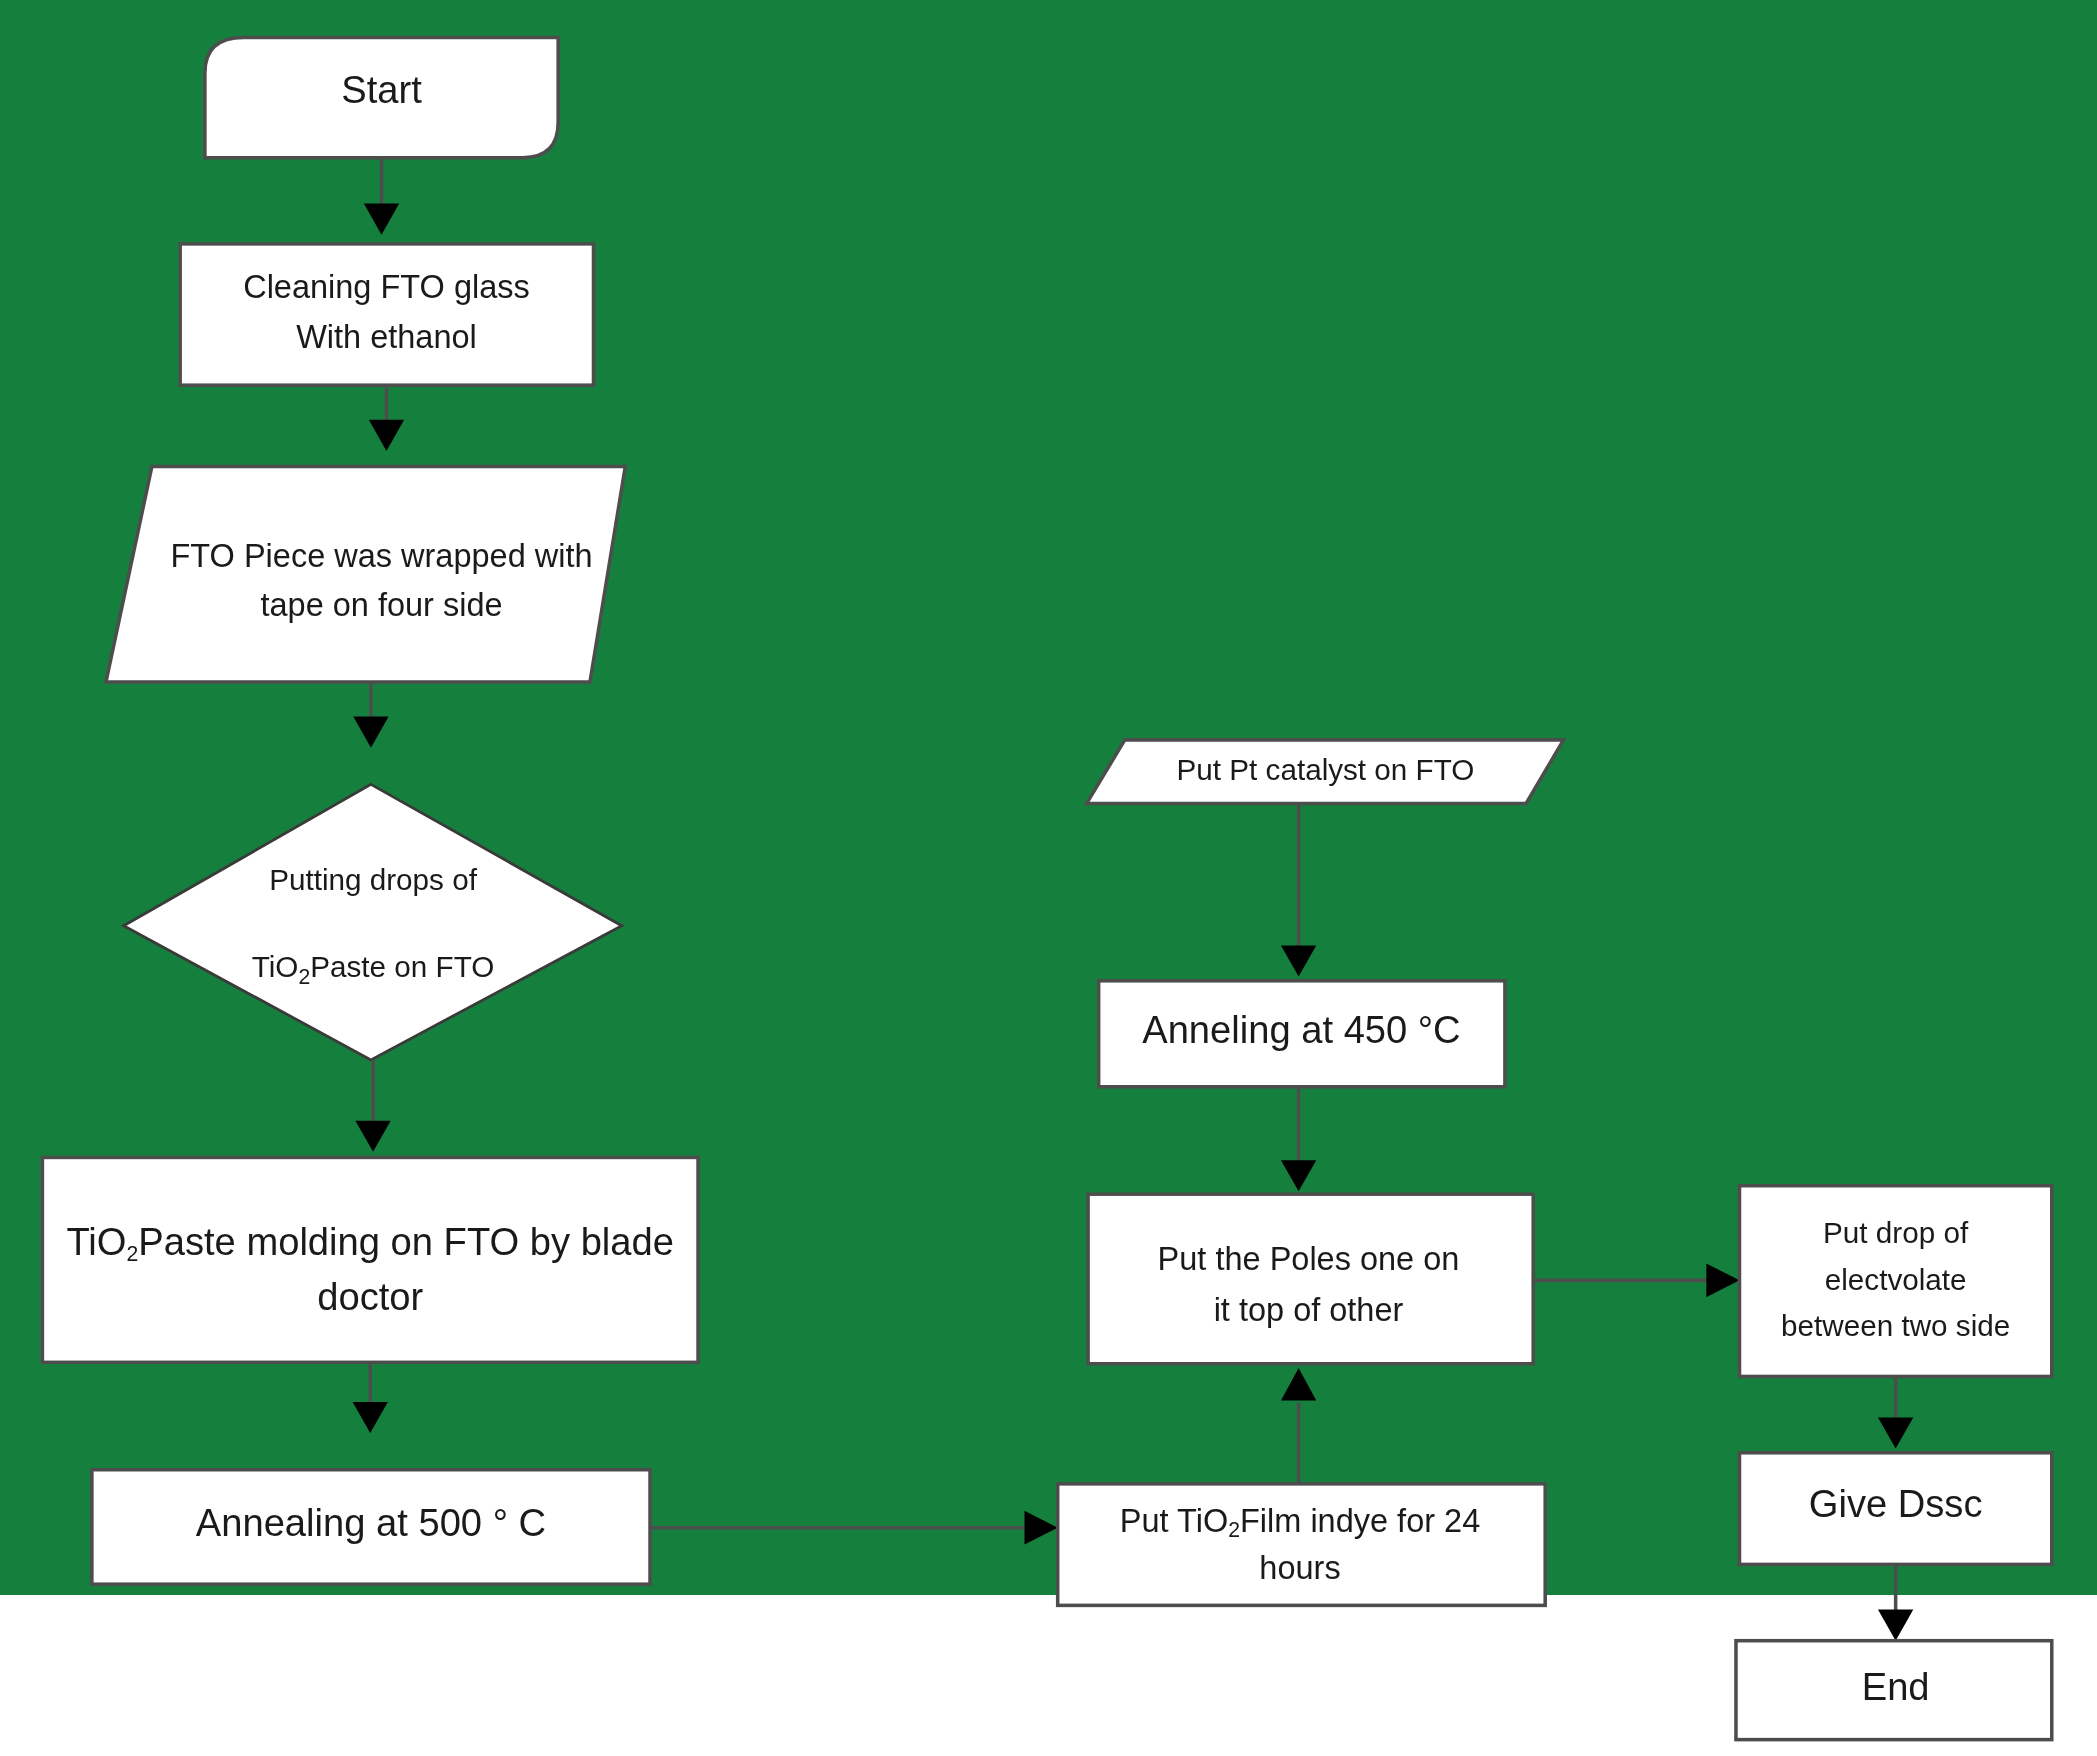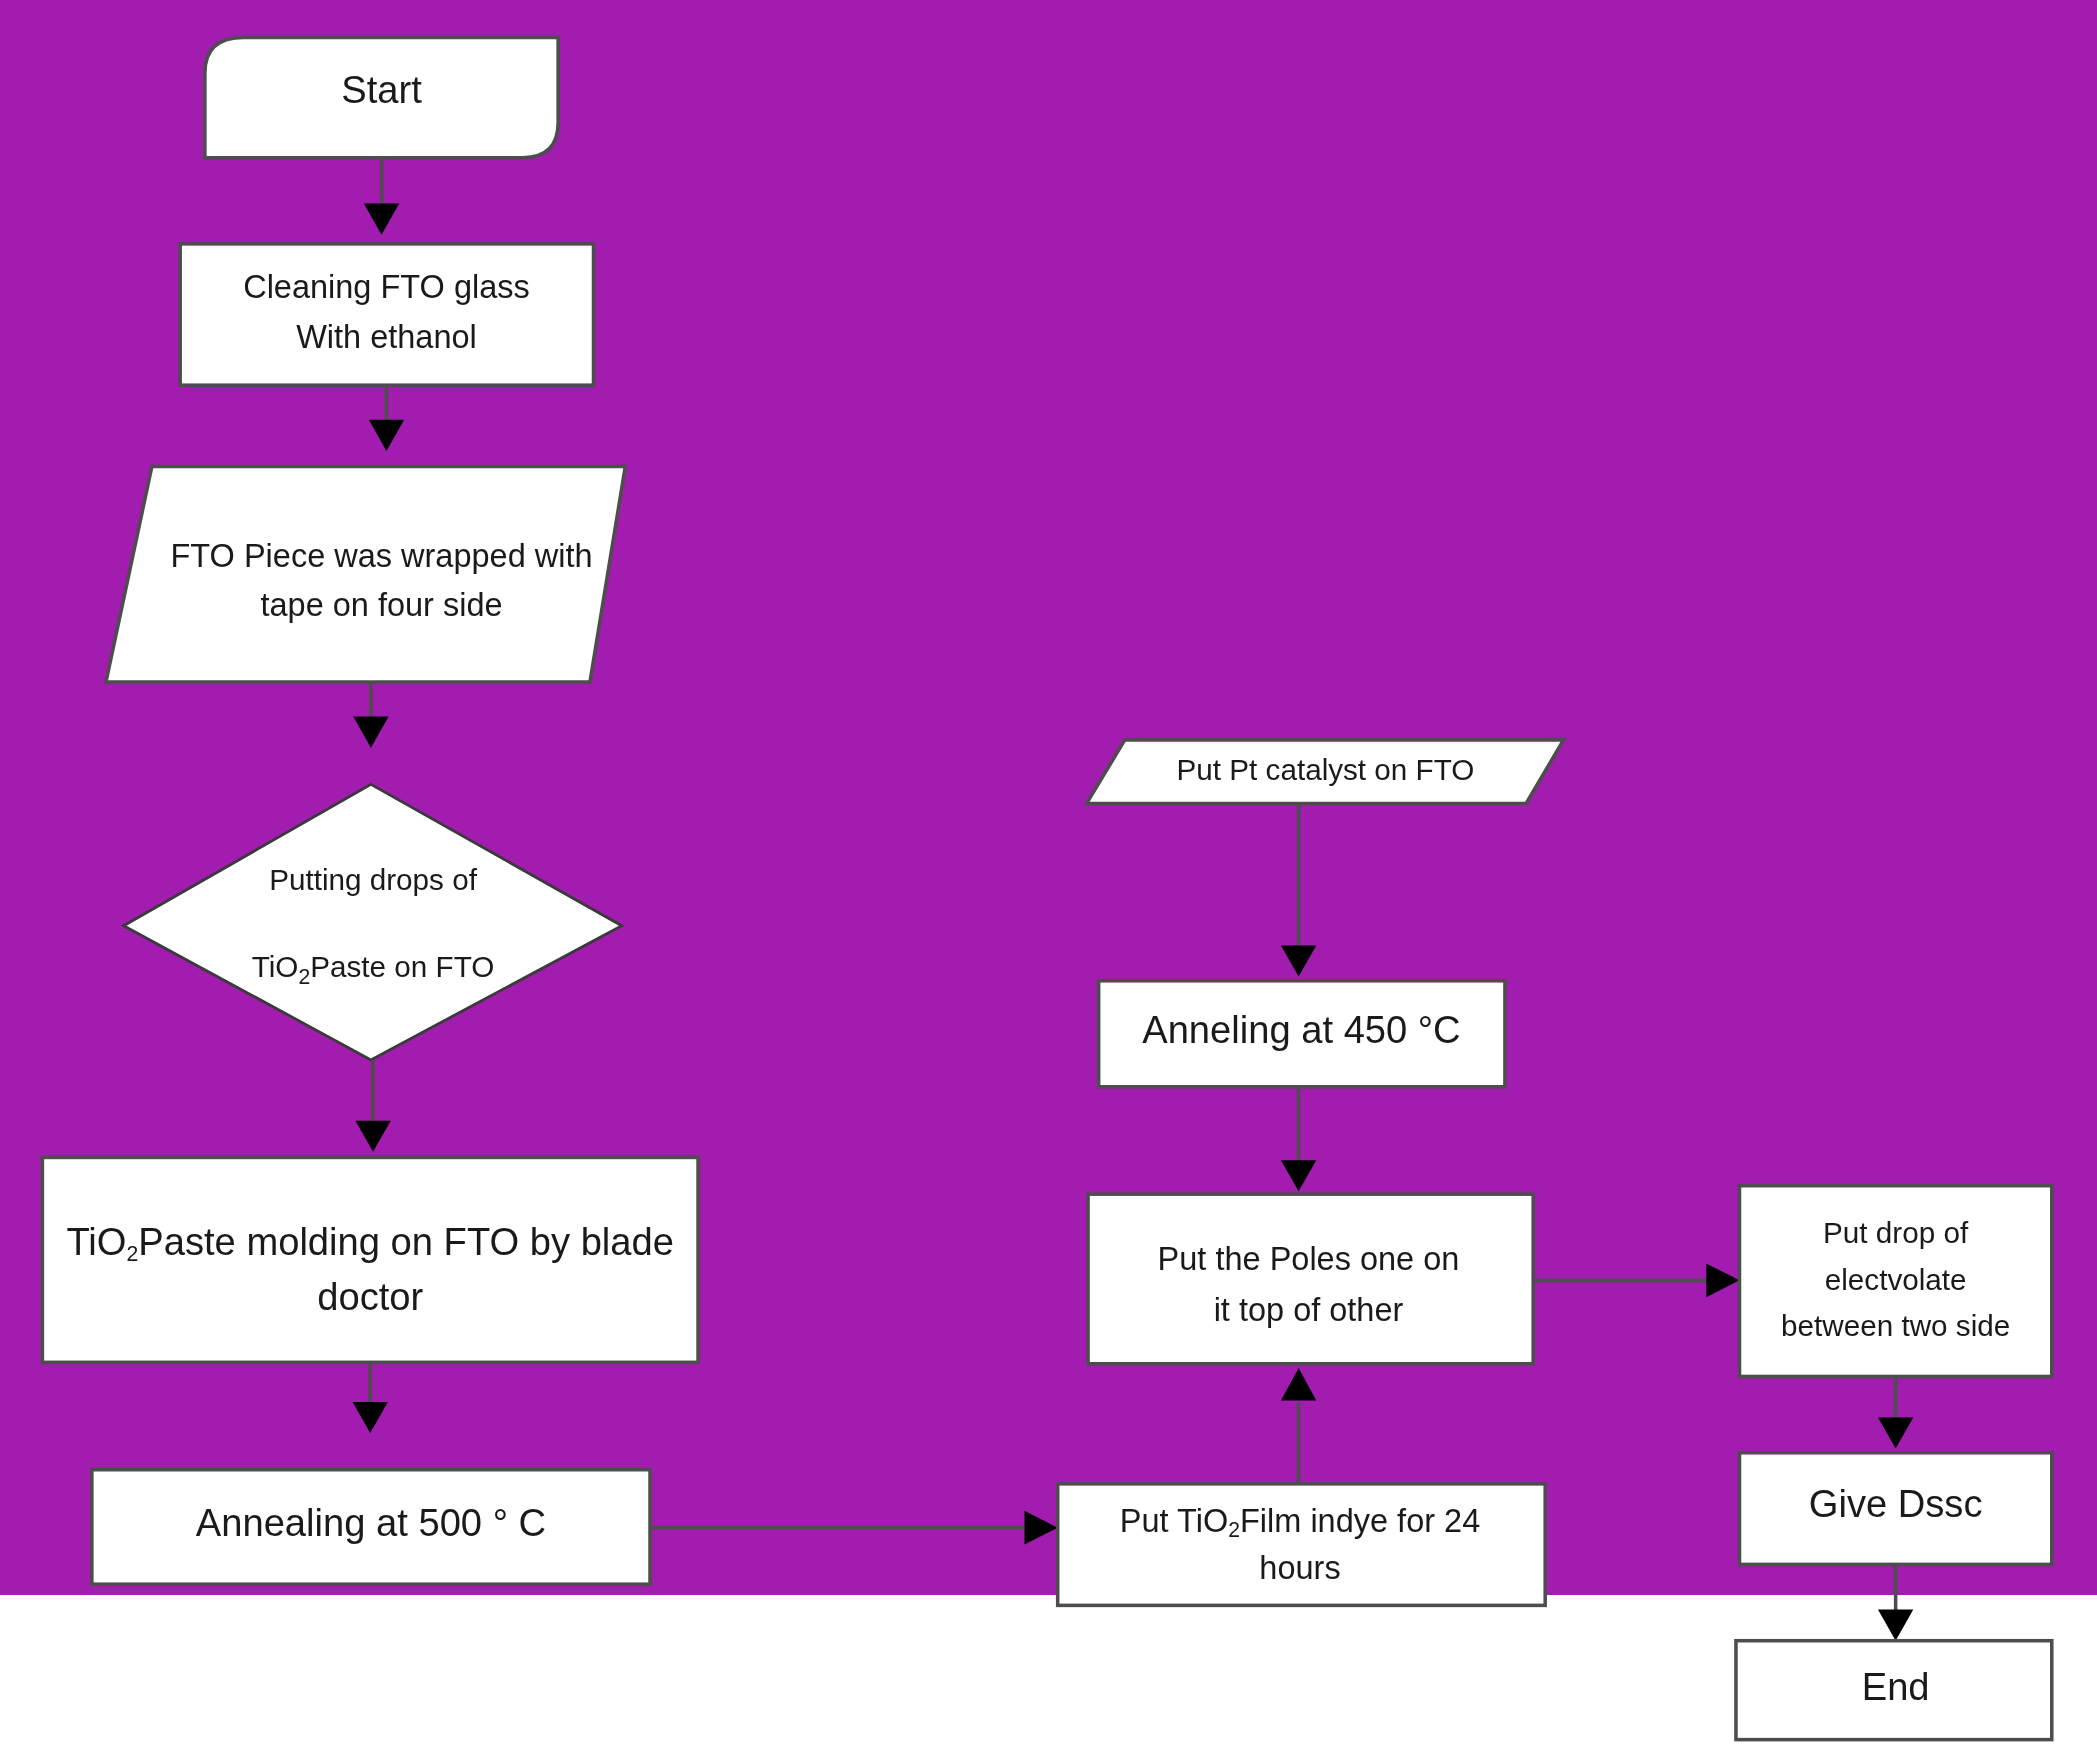--- a/index.html
+++ b/index.html
@@ -11,21 +11,21 @@
   body {
     width: 2097px;
     height: 1756px;
     font-family: "Liberation Sans", sans-serif;
     overflow: hidden;
   }
   #flowchart-root {
     position: relative;
     width: 2097px;
     height: 1595px;
-    background: #a21caf;
+    background: #15803d;
   }
   svg#flow-svg {
     position: absolute;
     top: 0;
     left: 0;
     width: 2097px;
     height: 1756px;
     display: block;
   }
   .shape-outline {

